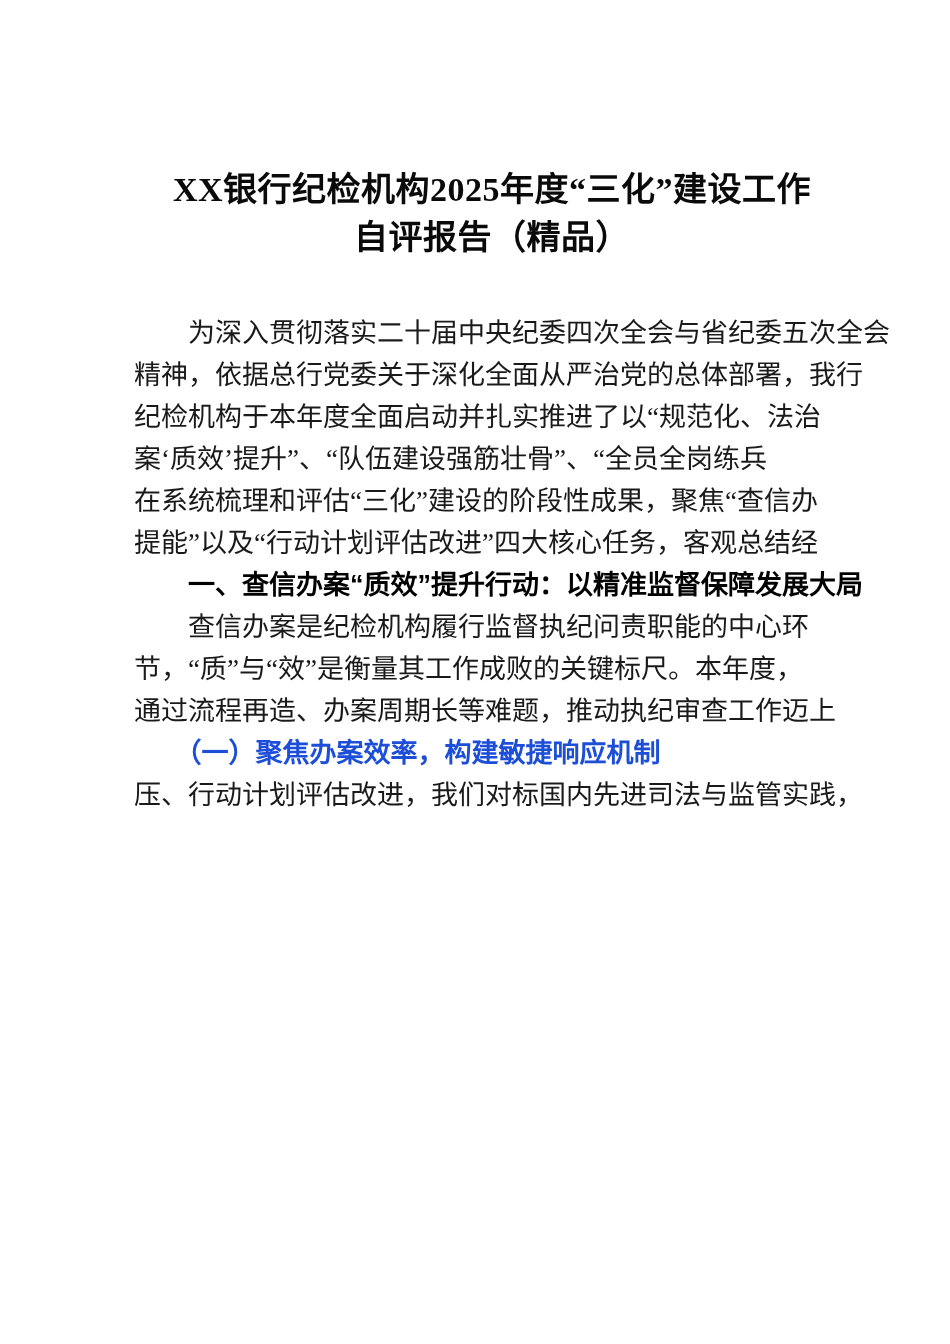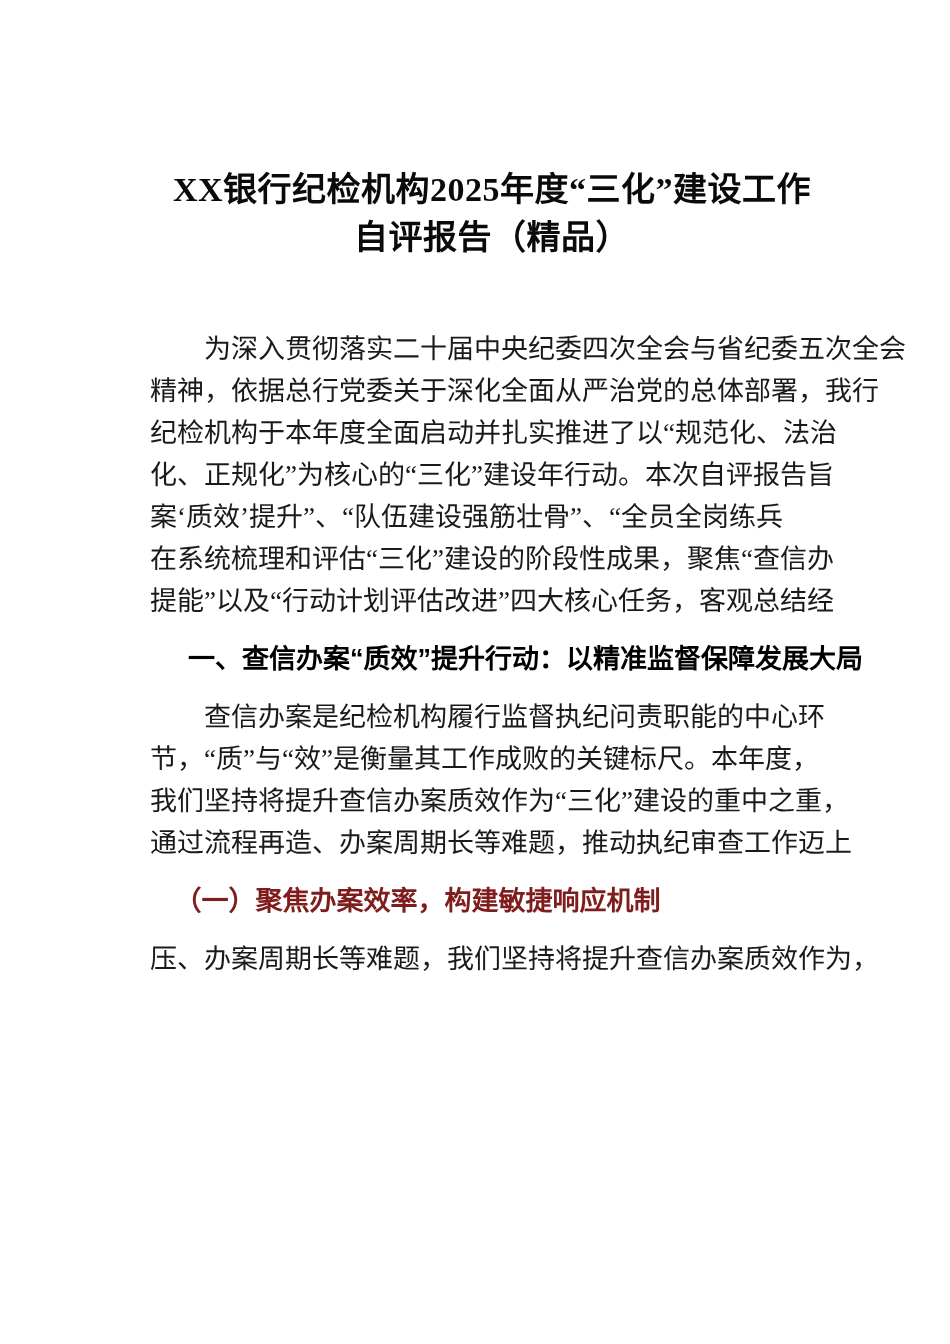--- a/index.html
+++ b/index.html
@@ -41,21 +41,21 @@
     letter-spacing: 0.5px;
     color: #0a0a0a;
   }
 
   .spacer-after-title {
     height: 50px;
   }
 
   
   .para {
-    margin: 16px;
+    margin: 0;
     padding: 0;
     font-family: "Liberation Serif", "DejaVu Serif", serif;
     font-size: 27px;
     line-height: 42px;
     text-align: justify;
     text-justify: inter-ideograph;
     color: #1a1a1a;
     font-weight: 400;
   }
 
@@ -74,21 +74,21 @@
   }
 
   
   .h2-sec {
     margin: 0;
     padding: 0;
     font-family: "Liberation Serif", "DejaVu Serif", serif;
     font-size: 27px;
     font-weight: bold;
     line-height: 42px;
-    color: #7f1d1d;
+    color: #1d4ed8;
     white-space: pre;
   }
 
   
   .lines > span {
     display: block;
     white-space: pre;
   }
 </style>
 </head>
@@ -102,35 +102,33 @@
       <span class="title-line">XX银行纪检机构2025年度“三化”建设工作</span><br>
       <span class="title-line">自评报告（精品）</span>
     </h1>
 
     <div class="spacer-after-title"></div>
 
     <p class="para lines">
       <span>　　为深入贯彻落实二十届中央纪委四次全会与省纪委五次全会</span>
       <span>精神，依据总行党委关于深化全面从严治党的总体部署，我行</span>
       <span>纪检机构于本年度全面启动并扎实推进了以“规范化、法治</span>
-      <span>化、正规化”为核心的“三化”建设年行动。本次自评报告旨</span>
       <span>案‘质效’提升”、“队伍建设强筋壮骨”、“全员全岗练兵</span>
       <span>在系统梳理和评估“三化”建设的阶段性成果，聚焦“查信办</span>
       <span>提能”以及“行动计划评估改进”四大核心任务，客观总结经</span>
     </p>
 
     <p class="h1-sec">　　一、查信办案“质效”提升行动：以精准监督保障发展大局</p>
 
     <p class="para lines">
       <span>　　查信办案是纪检机构履行监督执纪问责职能的中心环</span>
       <span>节，“质”与“效”是衡量其工作成败的关键标尺。本年度，</span>
-      <span>我们坚持将提升查信办案质效作为“三化”建设的重中之重，</span>
       <span>通过流程再造、办案周期长等难题，推动执纪审查工作迈上</span>
     </p>
 
     <p class="h2-sec">　　（一）聚焦办案效率，构建敏捷响应机制</p>
 
     <p class="para lines">
-      <span>压、办案周期长等难题，我们坚持将提升查信办案质效作为，</span>
+      <span>压、行动计划评估改进，我们对标国内先进司法与监管实践，</span>
     </p>
 
   </div>
 </div>
 
 </body></html>

